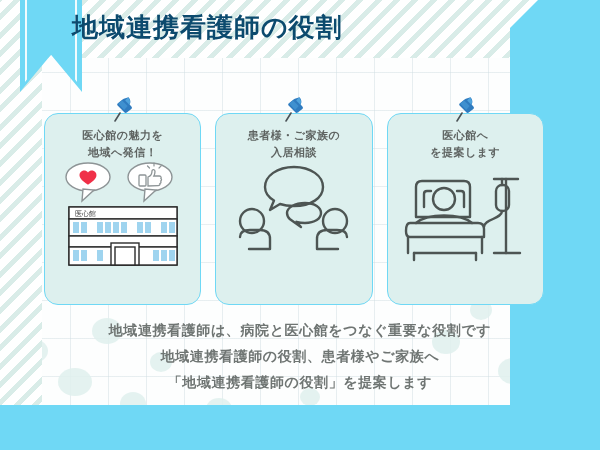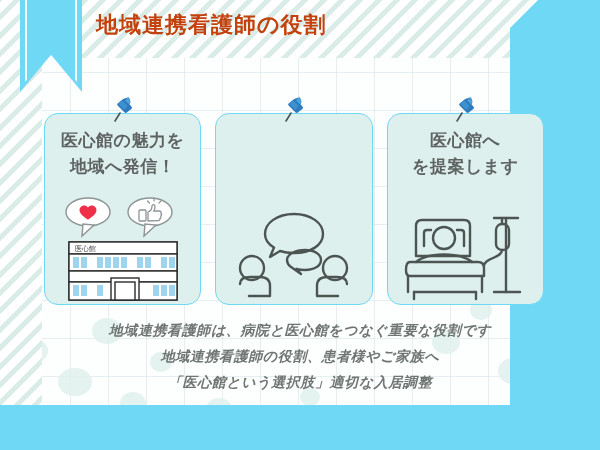--- a/index.html
+++ b/index.html
@@ -49,47 +49,47 @@
   .ribbon-inner{
     position:absolute;left:25px;top:-6px;width:52px;height:88px;
     border-left:2px solid rgba(255,255,255,.9);
     border-right:2px solid rgba(255,255,255,.9);
     clip-path:polygon(0 0,100% 0,100% 100%,50% 62%,0 100%);
     box-sizing:border-box;
   }
 
   
   .title{
-    position:absolute;left:96px;top:10px;
-    font-size:22px;font-weight:bold;color:#c2410c;
+    position:absolute;left:72px;top:10px;
+    font-size:26px;font-weight:bold;color:#0c4a6e;
     letter-spacing:1px;white-space:nowrap;
   }
 
   
   .cards{position:absolute;left:44px;top:113px;width:500px;height:192px;display:flex;gap:14px;}
   .card{
     position:relative;flex:1;
     background:#ddf0ee;border:1.5px solid #6fd8f5;border-radius:14px;
     display:flex;flex-direction:column;align-items:center;
     padding-top:13px;box-sizing:border-box;
   }
   .card-title{
-    font-size:17px;color:#5e6361;font-weight:bold;text-align:center;
+    font-size:11px;color:#5e6361;font-weight:bold;text-align:center;
     line-height:1.55;letter-spacing:.5px;white-space:pre-line;
   }
-  .card-art{flex:1;display:flex;align-items:flex-end;justify-content:center;width:100%;}
+  .card-art{flex:1;display:flex;align-items:flex-start;justify-content:center;width:100%;}
 
   
   .pin{position:absolute;top:-20px;left:50%;transform:translateX(-50%);width:30px;height:28px;}
 
   
   .footer{
     position:absolute;left:0;top:318px;width:600px;
     text-align:center;font-size:14px;color:#6f7573;font-weight:bold;
-    line-height:1.85;letter-spacing:.6px;font-style:italic;
+    line-height:1.85;letter-spacing:.6px;
   }
 </style>
 </head>
 <body>
 
 <div id="stage">
 
   <div class="bg-grid"></div>
 
   <div class="bg-blobs">
@@ -187,20 +187,22 @@
     </div>
 
     <div class="card">
       <svg class="pin" viewBox="0 0 30 28">
         <path d="M12 19 L7 27" stroke="#4a5256" stroke-width="1.6" fill="none" stroke-linecap="round"></path>
         <path d="M20.5 3.2 C22.6 5.3 23 8.4 21.6 10.6 L23.4 12.4 C24.2 13.2 24.1 14.3 23.3 15 L18.8 18.6 C18 19.3 16.9 19.1 16.3 18.3 L9.6 11.6 C8.9 10.9 9.1 9.8 9.9 9.2 L14.2 5.8 C16.4 4.1 18.5 4.2 20.5 3.2 Z" fill="#2f7bbf"></path>
         <path d="M20.2 3.5 C22.2 5.5 22.6 8.5 21.3 10.7 L17.2 6.6 C18.2 5.2 19.1 4.2 20.2 3.5 Z" fill="#4fa3dd"></path>
         <path d="M10.2 9.6 L14.1 6.5 L19.6 12 L16.1 16.1 Z" fill="#3f90cf"></path>
       </svg>
 
+      <div class="card-title">患者様・ご家族の
+入居相談</div>
 
       <div class="card-art">
         <svg width="130" height="96" viewBox="0 0 130 96">
           <g fill="none" stroke="#4d5553" stroke-width="2.4" stroke-linejoin="round" stroke-linecap="round">
 
             <path d="M65 6 C82 6 94 15 94 26 C94 37 82 45 65 45 C60 45 55 44.4 51 43 L41 49 L45 39.5 C39 36 36 31 36 26 C36 15 48 6 65 6 Z"></path>
 
             <path d="M76 42 C86 42 92 46.5 92 52 C92 57.5 86 62 76 62 C72.8 62 70 61.6 67.4 60.8 L72 66 L61.4 58.6 C59.2 56.8 58 54.5 58 52 C58 46.5 66 42 76 42 Z"></path>
 
             <circle cx="23" cy="60" r="12"></circle>
@@ -251,16 +253,16 @@
             <path d="M100 50 C100 58 82 58 82 66"></path>
           </g>
         </svg>
       </div>
     </div>
   </div>
 
   <div class="footer">
     <div>地域連携看護師は、病院と医心館をつなぐ重要な役割です</div>
     <div>地域連携看護師の役割、患者様やご家族へ</div>
-    <div>「医心館という選択肢」適切な入居調整</div>
+    <div>「地域連携看護師の役割」を提案します</div>
   </div>
 
 </div>
 
 </body></html>

